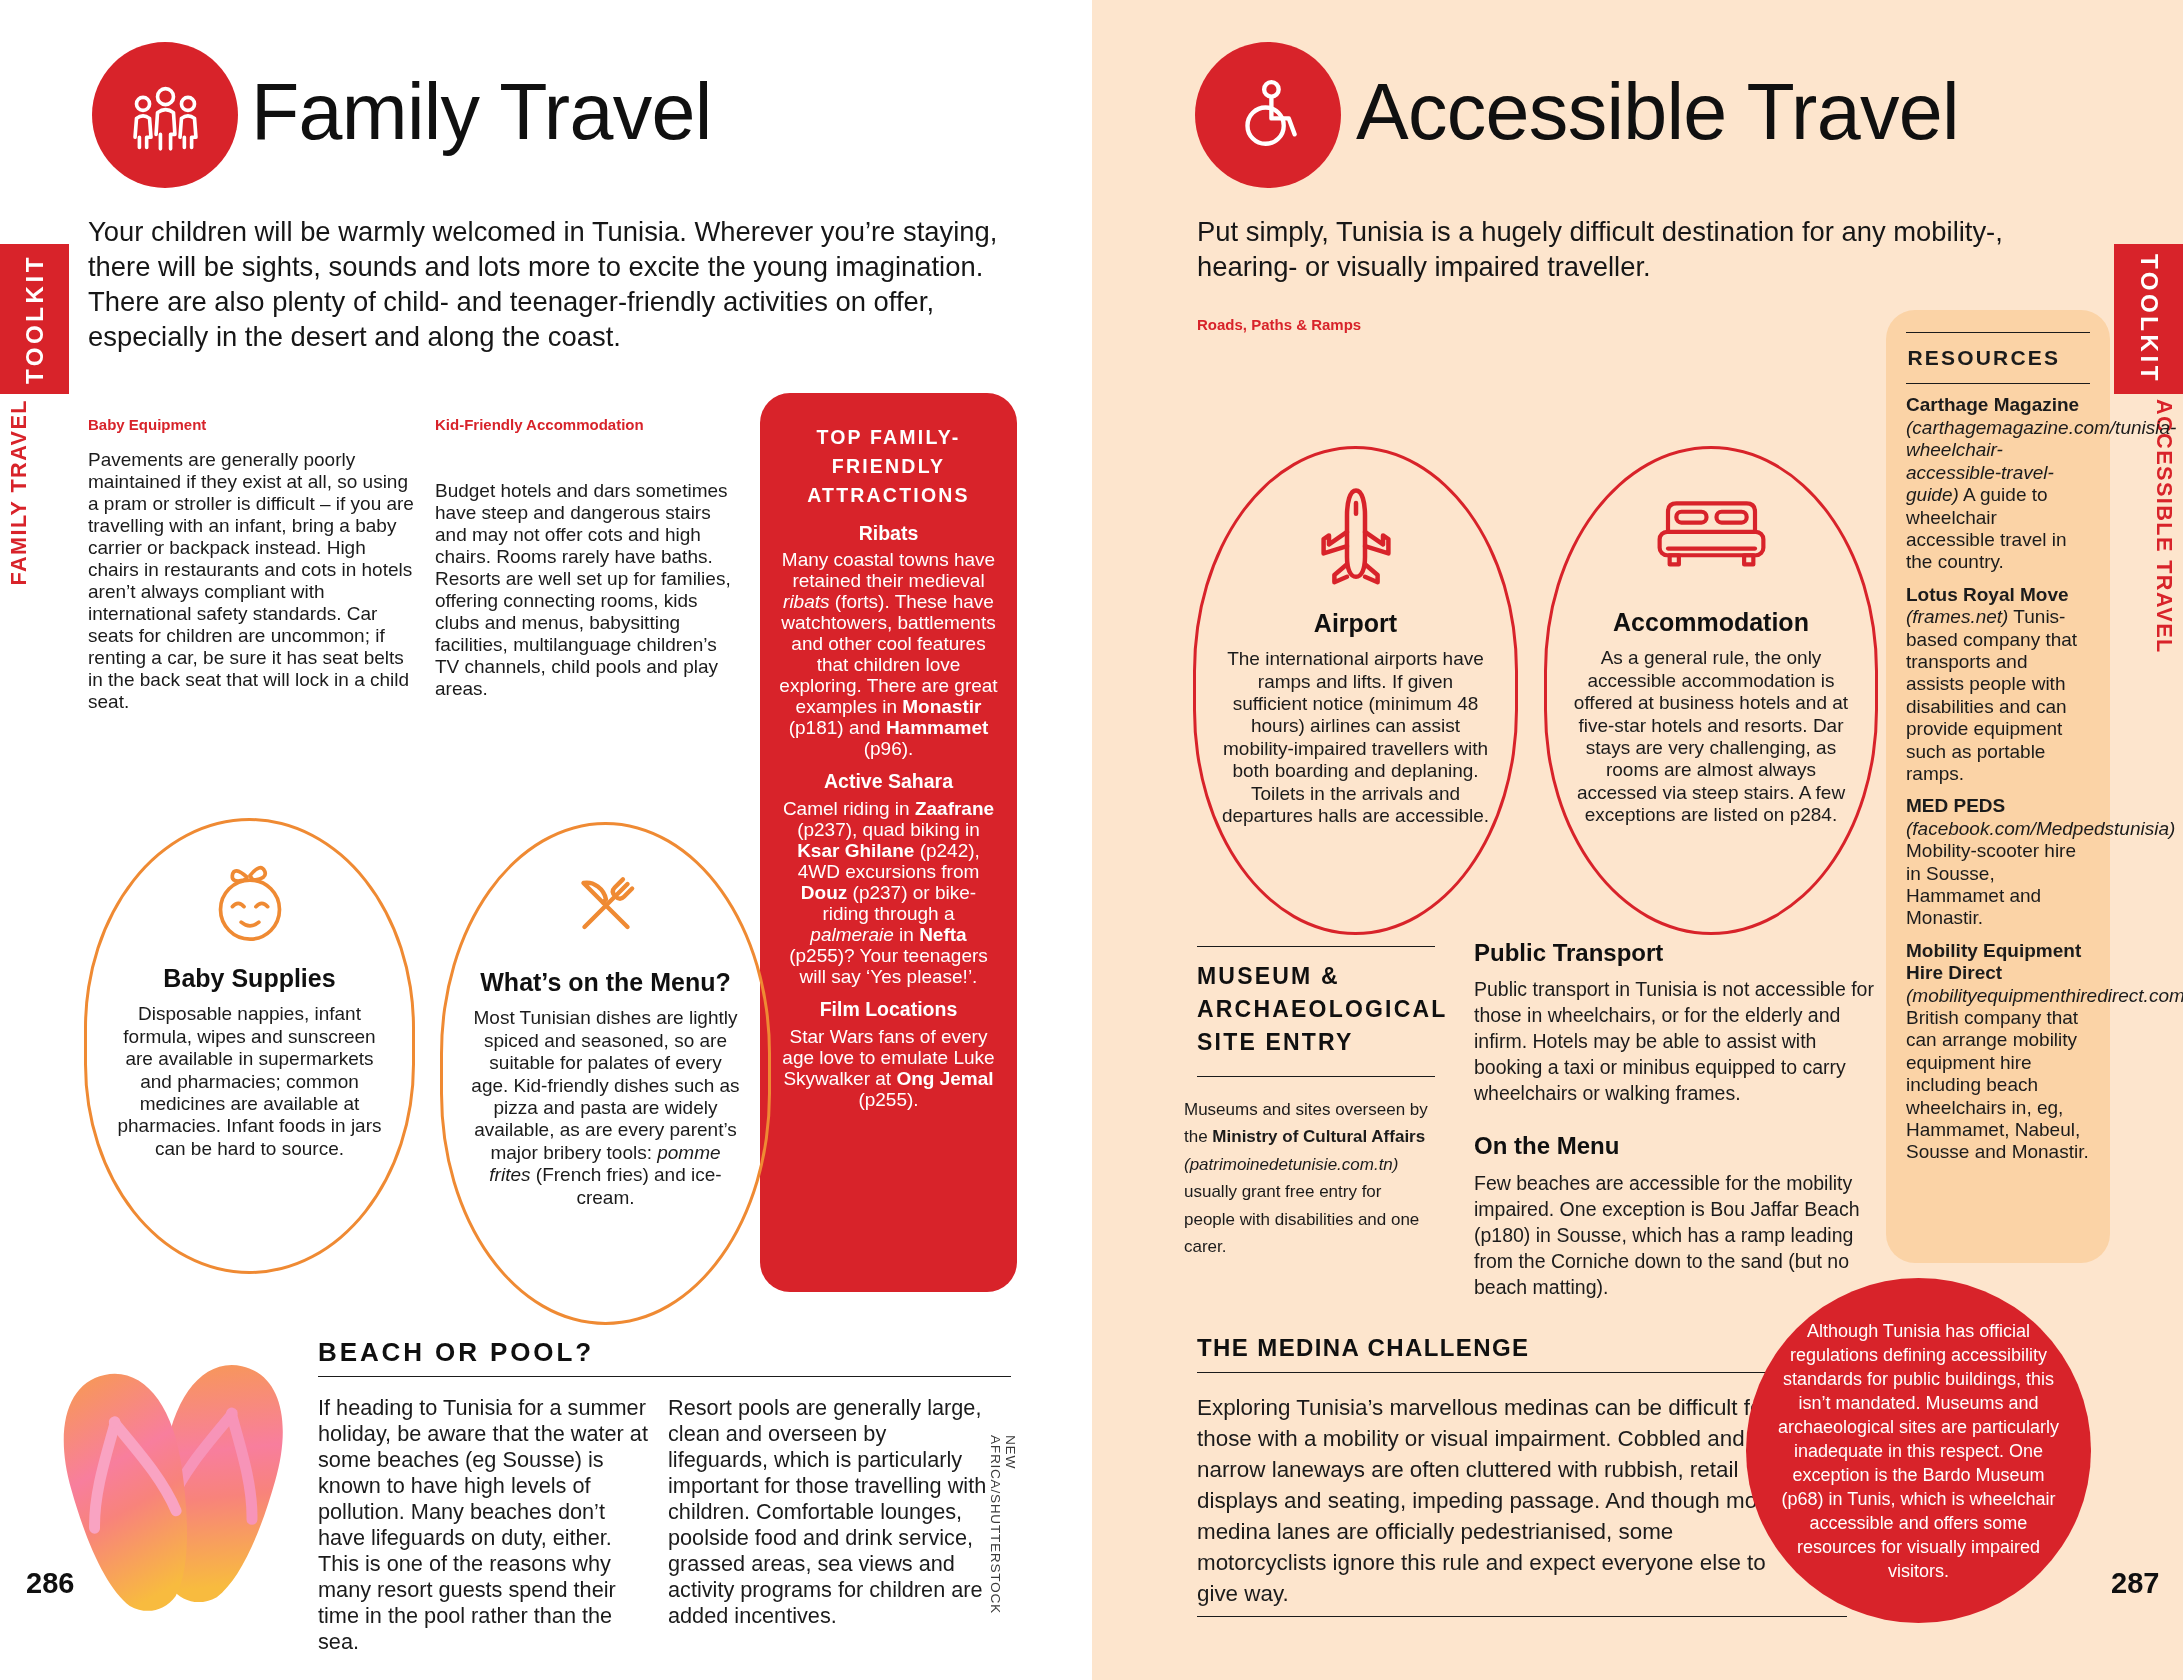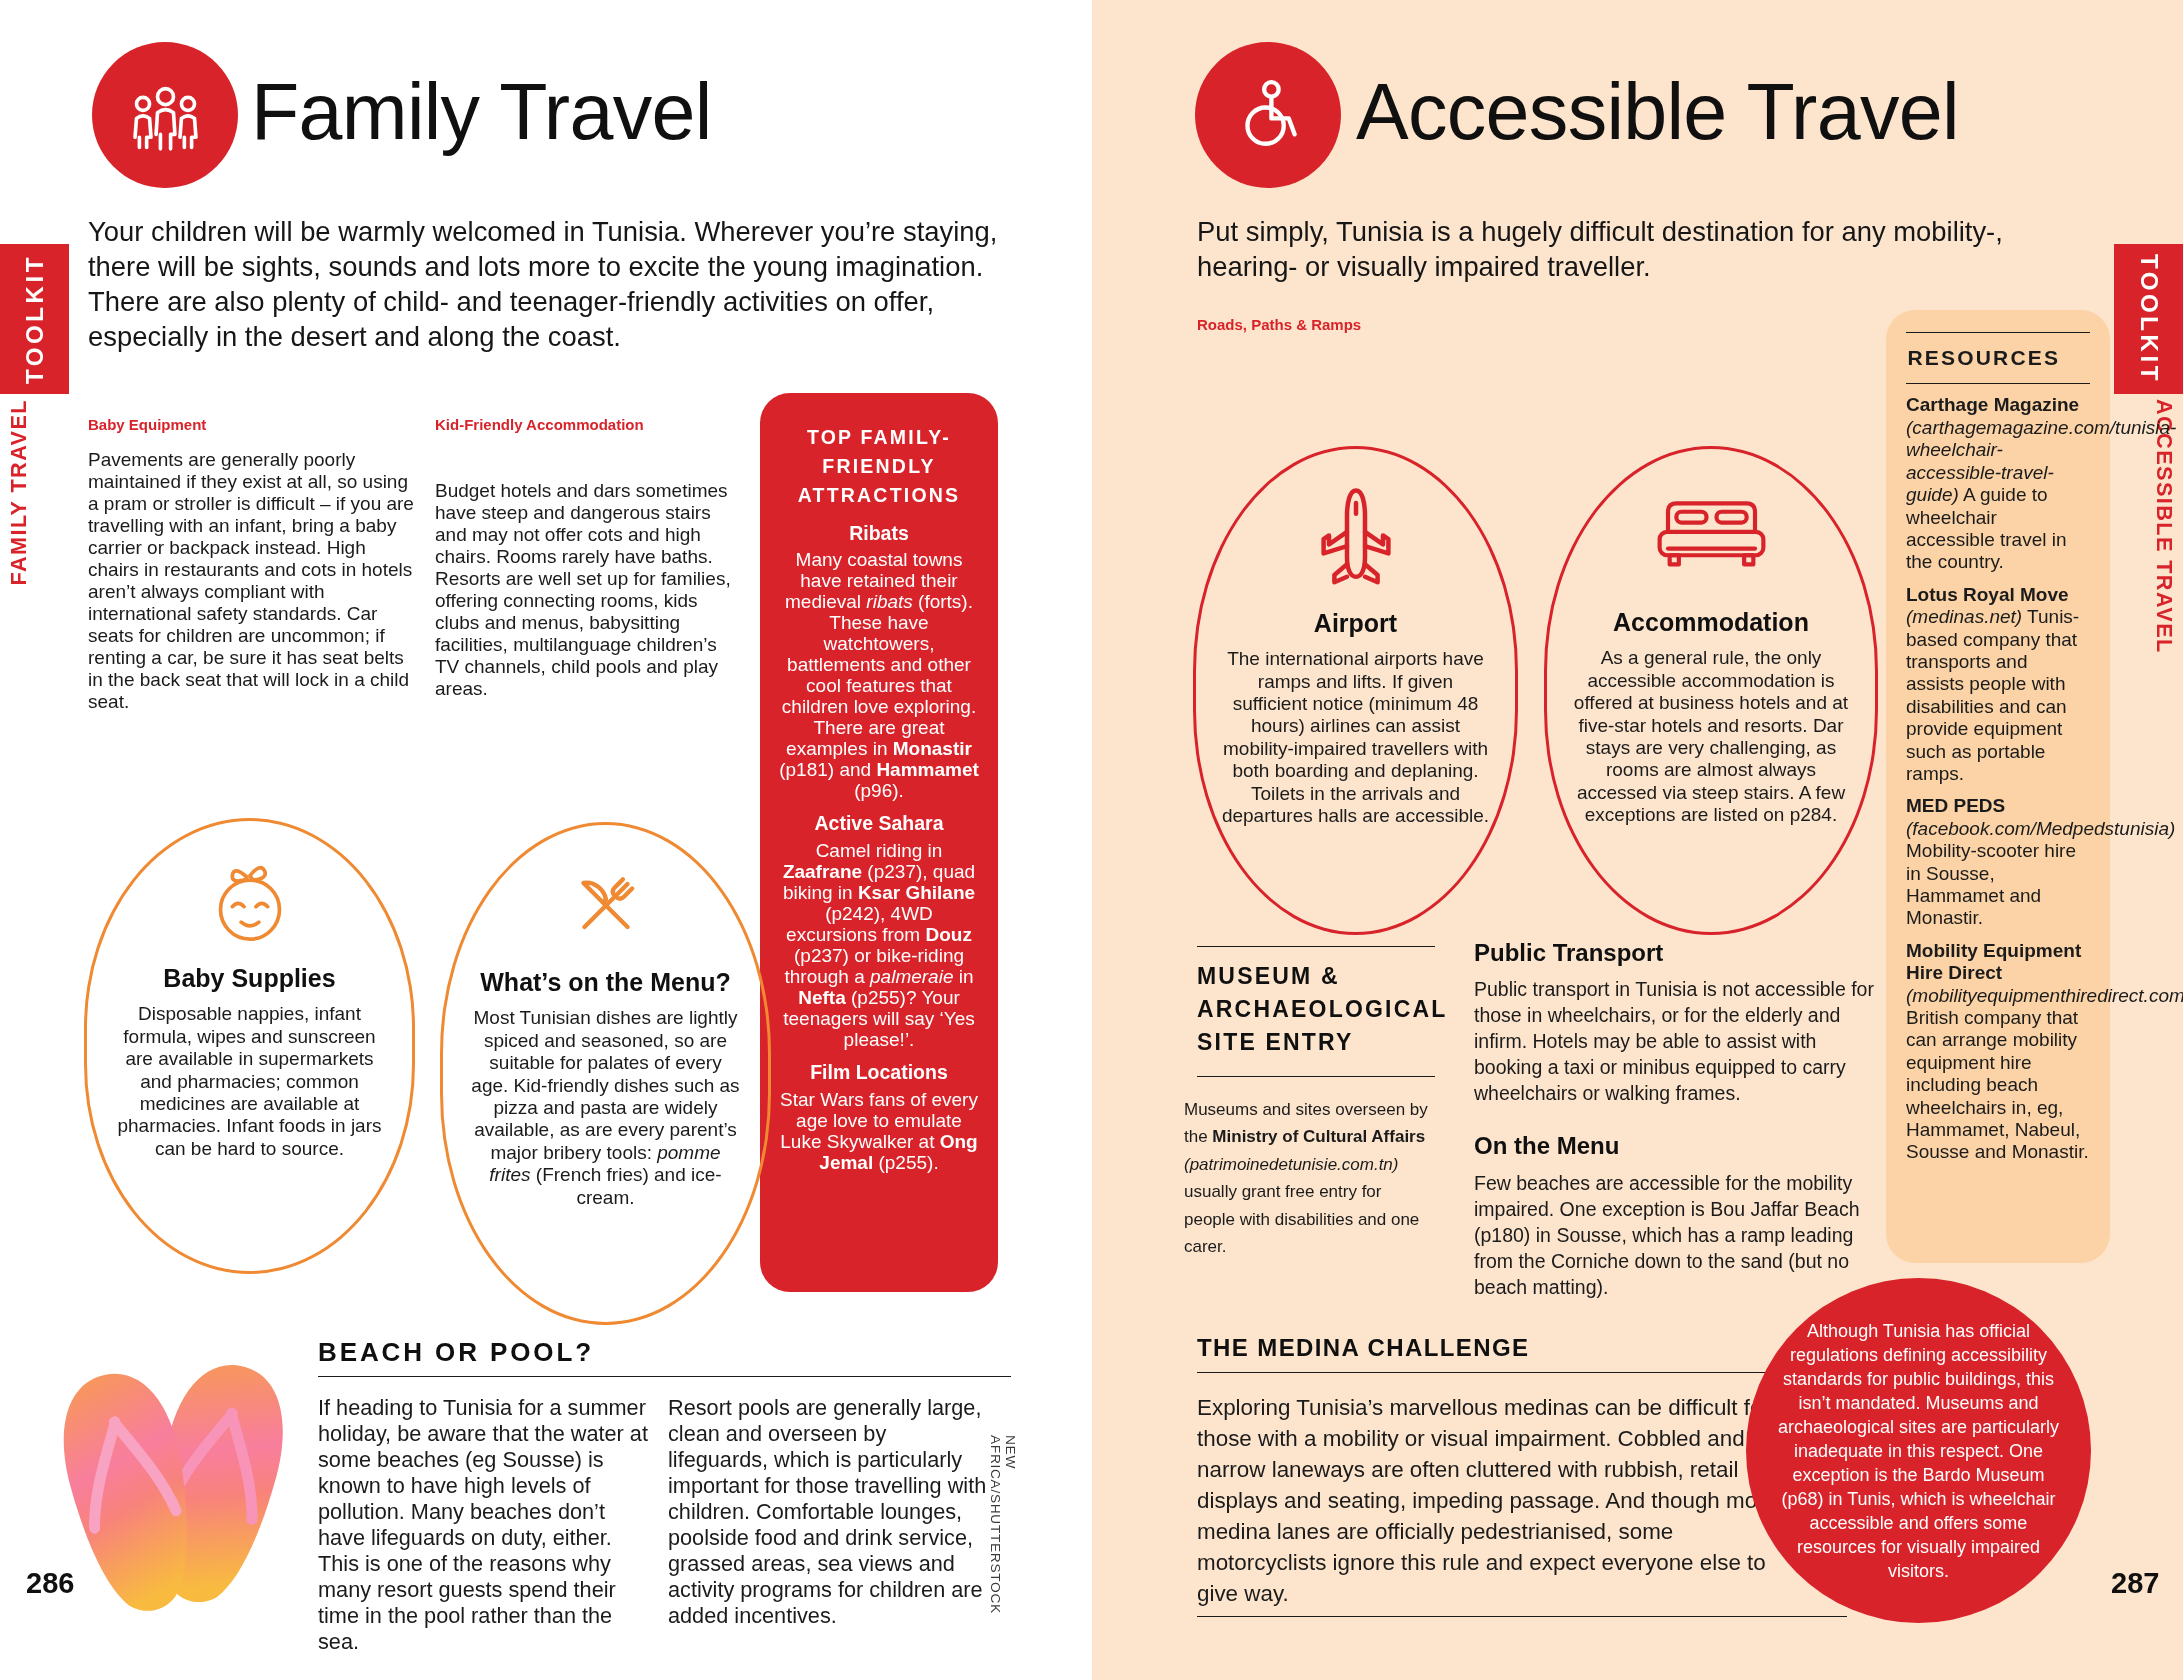--- a/index.html
+++ b/index.html
@@ -76,21 +76,21 @@
   <div class="p page-title" style="left:251px;top:72px;width:794px;">Family Travel</div>
 
   <div class="p intro" style="left:88px;top:214px;width:917px;">Your children will be warmly welcomed in Tunisia. Wherever you’re staying, there will be sights, sounds and lots more to excite the young imagination. There are also plenty of child- and teenager-friendly activities on offer, especially in the desert and along the coast.</div>
 
   <div class="p red-head" style="left:88px;top:412px;width:325px;">Baby Equipment</div>
   <div class="p body-sm" style="left:88px;top:449px;width:332px;line-height:22px;">Pavements are generally poorly maintained if they exist at all, so using a pram or stroller is difficult – if you are travelling with an infant, bring a baby carrier or backpack instead. High chairs in restaurants and cots in hotels aren’t always compliant with international safety standards. Car seats for children are uncommon; if renting a car, be sure it has seat belts in the back seat that will lock in a child seat.</div>
 
   <div class="p red-head" style="left:435px;top:412px;width:303px;">Kid-Friendly Accommodation</div>
   <div class="p body-sm" style="left:435px;top:480px;width:310px;line-height:22px;">Budget hotels and dars sometimes have steep and dangerous stairs and may not offer cots and high chairs. Rooms rarely have baths. Resorts are well set up for families, offering connecting rooms, kids clubs and menus, babysitting facilities, multilanguage children’s TV channels, child pools and play areas.</div>
 
-  <div class="p attractions" style="left:760px;top:393px;width:238px;height:899px;">
+  <div class="p attractions" style="left:760px;top:393px;width:257px;height:899px;">
     <div class="title">TOP FAMILY-FRIENDLY ATTRACTIONS</div>
     <div class="sub">Ribats</div>
     <div class="txt"><span>Many coastal towns have retained their medieval </span><span class="i">ribats</span><span> (forts). These have watchtowers, battlements and other cool features that children love exploring. There are great examples in </span><span class="b">Monastir</span><span> (p181) and </span><span class="b">Hammamet</span><span> (p96).</span></div>
     <div class="sub">Active Sahara</div>
     <div class="txt"><span>Camel riding in </span><span class="b">Zaafrane</span><span> (p237), quad biking in </span><span class="b">Ksar Ghilane</span><span> (p242), 4WD excursions from </span><span class="b">Douz</span><span> (p237) or bike-riding through a </span><span class="i">palmeraie</span><span> in </span><span class="b">Nefta</span><span> (p255)? Your teenagers will say ‘Yes please!’.</span></div>
     <div class="sub">Film Locations</div>
     <div class="txt"><span>Star Wars fans of every age love to emulate Luke Skywalker at </span><span class="b">Ong Jemal</span><span> (p255).</span></div>
   </div>
 
   <div class="p oval orange" style="left:84px;top:818px;width:331px;height:456px;padding:33px 29px;">
@@ -212,21 +212,21 @@
     </span>
     <div class="oval-title" style="margin-top:26px;">Accommodation</div>
     <div class="body-sm" style="margin-top:10px;">As a general rule, the only accessible accommodation is offered at business hotels and at five-star hotels and resorts. Dar stays are very challenging, as rooms are almost always accessed via steep stairs. A few exceptions are listed on p284.</div>
   </div>
 
   <div class="p resources" style="left:1886px;top:310px;width:224px;height:953px;">
     <div class="hr"></div>
     <div class="rtitle">RESOURCES</div>
     <div class="hr"></div>
     <div class="entry"><span class="b">Carthage Magazine</span> <span class="i">(carthagemagazine.com/tunisia-wheelchair-accessible-travel-guide)</span><span> A guide to wheelchair accessible travel in the country.</span></div>
-    <div class="entry"><span class="b">Lotus Royal Move</span> <span class="i">(medinas.net)</span><span> Tunis-based company that transports and assists people with disabilities and can provide equipment such as portable ramps.</span></div>
+    <div class="entry"><span class="b">Lotus Royal Move</span> <span class="i">(frames.net)</span><span> Tunis-based company that transports and assists people with disabilities and can provide equipment such as portable ramps.</span></div>
     <div class="entry"><span class="b">MED PEDS</span> <span class="i">(facebook.com/Medpedstunisia)</span><span> Mobility-scooter hire in Sousse, Hammamet and Monastir.</span></div>
     <div class="entry"><span class="b">Mobility Equipment Hire Direct</span> <span class="i">(mobilityequipmenthiredirect.com)</span><span> British company that can arrange mobility equipment hire including beach wheelchairs in, eg, Hammamet, Nabeul, Sousse and Monastir.</span></div>
   </div>
 
   <div class="rule" style="left:1197px;top:946px;width:238px;"></div>
   <div class="p caps-head" style="left:1197px;top:960px;width:260px;font-size:23px;line-height:33px;letter-spacing:2.2px;">MUSEUM &amp; ARCHAEOLOGICAL SITE ENTRY</div>
   <div class="rule" style="left:1197px;top:1076px;width:238px;"></div>
   <div class="p" style="left:1184px;top:1096px;width:253px;font-size:17px;line-height:27.4px;"><span>Museums and sites overseen by the </span><span class="b">Ministry of Cultural Affairs</span><span class="i"> (patrimoinedetunisie.com.tn)</span><span> usually grant free entry for people with disabilities and one carer.</span></div>
 
   <div class="p b" style="left:1474px;top:939px;font-size:24px;color:#101010;">Public Transport</div>

